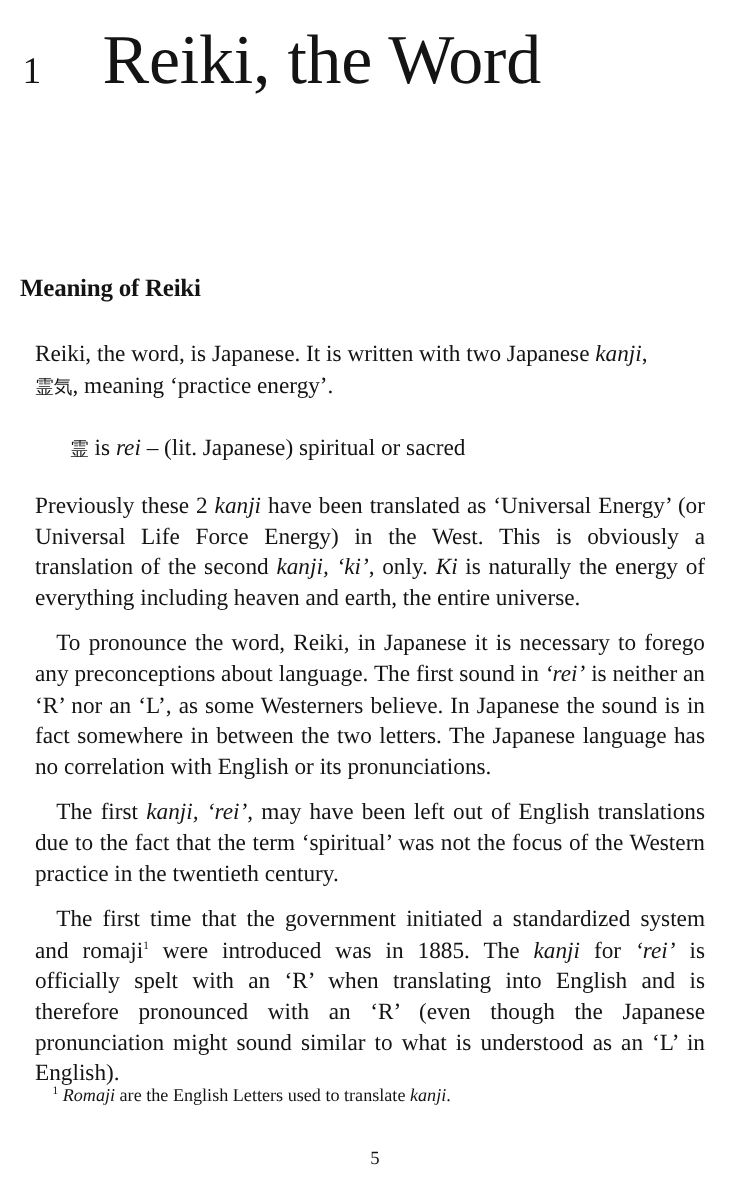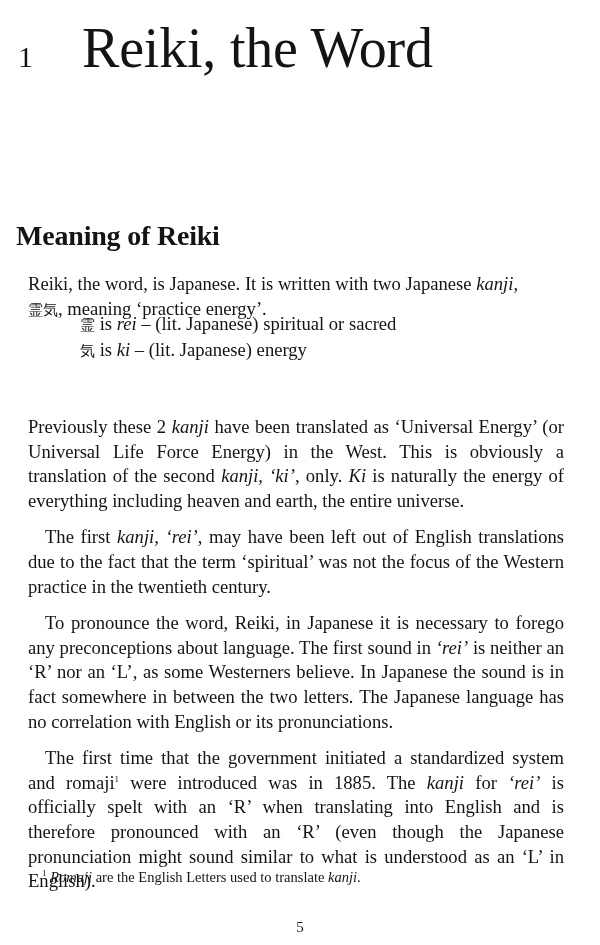--- a/index.html
+++ b/index.html
@@ -31,21 +31,21 @@
     }
     .chapter-title {
       font-size: 56px;
       font-weight: normal;
       letter-spacing: -0.2px;
     }
     .section-heading {
       position: absolute;
       left: 16px;
       top: 220px;
-      font-size: 28px;
+      font-size: 20px;
       font-weight: bold;
       font-family: "Liberation Serif", serif;
       letter-spacing: -0.2px;
     }
     .body-text {
       position: absolute;
       left: 16px;
       width: 560px;
       font-size: 18.6px;
       line-height: 24.6px;
@@ -54,30 +54,29 @@
     .para {
       margin: 12px;
     }
     .indent {
       text-indent: 17px;
     }
     .p-intro { top: 260px; }
     .kanji-list {
       position: absolute;
       left: 56px;
-      top: 312px;
+      top: 347px;
       font-size: 18.6px;
       line-height: 24.6px;
-      margin-left: 24px;
     }
     .kanji-glyph {
       font-family: Liberation Serif, serif;
       font-size: 15px;
     }
-    .p-main { top: 403px; }
+    .p-main { top: 381px; }
     .footnote {
       position: absolute;
       left: 42px;
       top: 868px;
       font-size: 14.5px;
       line-height: 18px;
     }
     .footnote sup, .body-text sup {
       font-size: 9px;
       vertical-align: super;
@@ -104,31 +103,28 @@
 <div class="section-heading">Meaning of Reiki</div>
 
 <div class="body-text p-intro">
   <p class="para"><span>Reiki, the word, is Japanese. It is written with two Japanese </span><i>kanji</i><span>,</span><br><span class="kanji-glyph">霊気</span><span>, meaning ‘practice energy’.</span></p>
 </div>
 
 <div class="kanji-list">
   <div>
     <span class="kanji-glyph">霊</span><span> is </span><i>rei</i><span> – (lit. Japanese) spiritual or sacred</span>
   </div>
-  <div>
-    <span class="kanji-glyph">気</span><span> is </span><i>ki</i><span> – (lit. Japanese) energy</span>
-  </div>
 </div>
 
 <div class="body-text p-main">
   <p class="para"><span>Previously these 2 </span><i>kanji</i><span> have been translated as ‘Universal Energy’ (or Universal Life Force Energy) in the West. This is obviously a translation of the second </span><i>kanji, ‘ki’</i><span>, only. </span><i>Ki</i><span> is naturally the energy of everything including heaven and earth, the entire universe.</span></p>
 
+  <p class="para indent"><span>To pronounce the word, Reiki, in Japanese it is necessary to forego any preconceptions about language. The first sound in </span><i>‘rei’</i><span> is neither an ‘R’ nor an ‘L’, as some Westerners believe. In Japanese the sound is in fact somewhere in between the two letters. The Japanese language has no correlation with English or its pronunciations.</span></p>
+
   <p class="para indent"><span>The first </span><i>kanji, ‘rei’</i><span>, may have been left out of English translations due to the fact that the term ‘spiritual’ was not the focus of the Western practice in the twentieth century.</span></p>
-
-  <p class="para indent"><span>To pronounce the word, Reiki, in Japanese it is necessary to forego any preconceptions about language. The first sound in </span><i>‘rei’</i><span> is neither an ‘R’ nor an ‘L’, as some Westerners believe. In Japanese the sound is in fact somewhere in between the two letters. The Japanese language has no correlation with English or its pronunciations.</span></p>
 
   <p class="para indent"><span>The first time that the government initiated a standardized system and romaji</span><sup>1</sup><span> were introduced was in 1885. The </span><i>kanji</i><span> for </span><i>‘rei’</i><span> is officially spelt with an ‘R’ when translating into English and is therefore pronounced with an ‘R’ (even though the Japanese pronunciation might sound similar to what is understood as an ‘L’ in English).</span></p>
 </div>
 
 <div class="footnote">
   <sup>1</sup>
   <i>Romaji</i><span> are the English Letters used to translate </span><i>kanji</i><span>.</span>
 </div>
 
 <div class="page-number">5</div>

